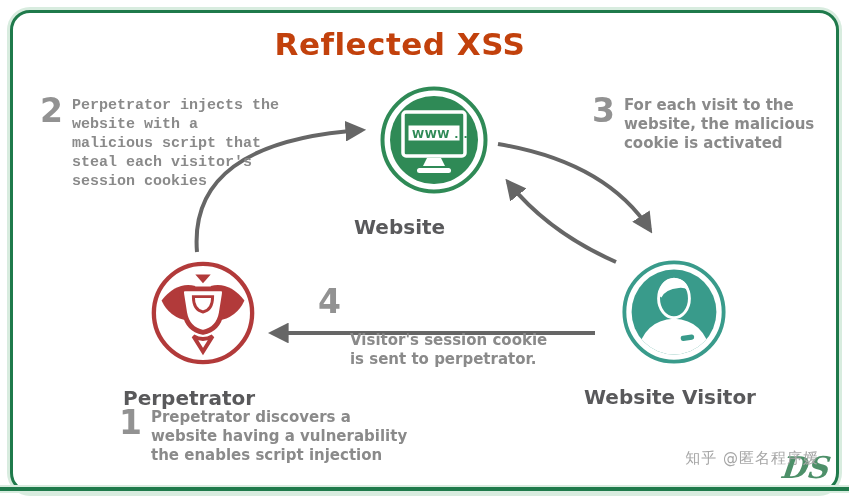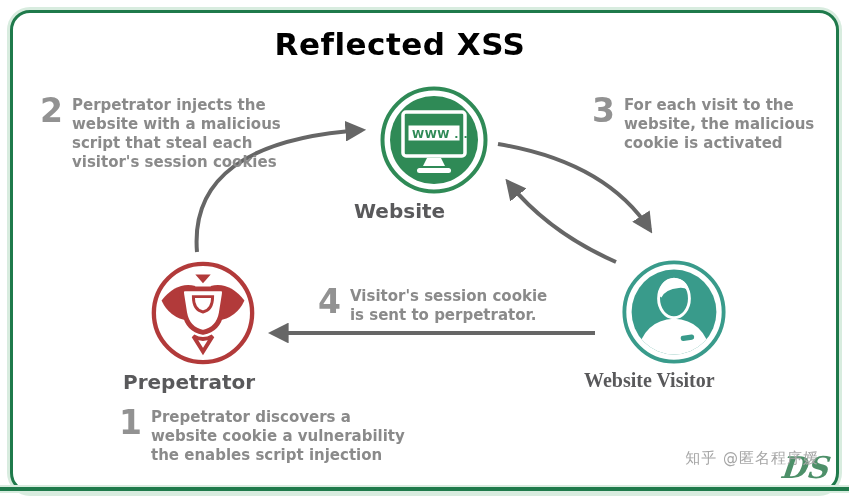--- a/index.html
+++ b/index.html
@@ -12,41 +12,41 @@
     position:absolute;left:10px;top:10px;width:823px;height:477px;
     border:3.5px solid #1f7a4b;border-radius:20px;background:#ffffff;
     box-shadow:0 0 0 3px #d8ecdf;
   }
   .bottom-line{
     position:absolute;left:0;top:487px;width:849px;height:4px;
     background:#1f7a4b;box-shadow:0 2px 0 #d8ecdf,0 -2px 0 #d8ecdf;
   }
   .title{
     position:absolute;left:0;top:26px;width:800px;text-align:center;
-    font-size:31px;font-weight:bold;color:#000000;letter-spacing:.5px;
+    font-size:31px;font-weight:bold;color:#c2410c;letter-spacing:.5px;
   }
   .step{position:absolute;display:flex;align-items:flex-start;}
   .step-num{
     font-size:33px;font-weight:bold;color:#929292;line-height:30px;
     margin-right:9px;
   }
   .step-text{
     font-size:15px;font-weight:bold;color:#8a8a8a;line-height:19px;
   }
-  #step2{left:40px;top:96px;}  #step2 .step-text{width:212px;}
+  #step2{left:40px;top:96px;}  #step2 .step-text{width:212px;font-family:Liberation Mono, monospace;}
   #step3{left:592px;top:96px;} #step3 .step-text{width:196px;}
-  #step4{left:318px;top:287px;} #step4 .step-text{width:210px;}
+  #step4{left:318px;top:287px;} #step4 .step-text{width:210px;margin-top:44px;}
   #step1{left:119px;top:408px;} #step1 .step-text{width:265px;}
   .node{position:absolute;text-align:left;}
   .node-label{
-    font-size:20px;font-weight:bold;color:#59595b;margin-top:4px;
+    font-size:20px;font-weight:bold;color:#59595b;margin-top:20px;
   }
   #node-website{left:354px;top:85px;width:160px;}
   #node-perpetrator{left:123px;top:260px;width:160px;}
-  #node-visitor{left:584px;top:259px;width:180px;font-family:Liberation Serif, serif;}
+  #node-visitor{left:584px;top:259px;width:180px;}
   .node svg{display:block;margin:0 auto;}
   #arrows{position:absolute;left:0;top:0;pointer-events:none;}
   .watermark{
     position:absolute;right:30px;top:449px;
     font-size:15px;color:#a6a6a6;letter-spacing:1px;
   }
   .corner-logo{
     position:absolute;right:18px;top:450px;
     font-size:30px;font-style:italic;font-weight:bold;color:#2e7d4f;
     font-family:"DejaVu Serif","Liberation Serif",serif;
@@ -91,21 +91,21 @@
   <div class="node" id="node-perpetrator">
     <svg width="106" height="106" viewBox="0 0 110 110">
       <circle cx="55" cy="55" r="51" fill="#ffffff" stroke="#b23a3a" stroke-width="4.5"></circle>
       <path d="M 47 15 L 63 15 L 55 24 Z" fill="#b23a3a"></path>
       <path d="M 12 42 Q 28 22 47 27 L 40 63 Q 20 60 12 42 Z" fill="#b23a3a"></path>
       <path d="M 98 42 Q 82 22 63 27 L 70 63 Q 90 60 98 42 Z" fill="#b23a3a"></path>
       <path d="M 36 30 L 74 30 Q 78 30 77 36 L 74 55 Q 71 72 55 75 Q 39 72 36 55 L 33 36 Q 32 30 36 30 Z" fill="#ffffff" stroke="#b23a3a" stroke-width="5"></path>
       <path d="M 45 38 Q 45 52 55 54 Q 65 52 65 38 Z" fill="none" stroke="#b23a3a" stroke-width="3"></path>
       <path d="M 45 79 L 55 95 L 65 79 Q 55 85 45 79 Z" fill="#ffffff" stroke="#b23a3a" stroke-width="4"></path>
     </svg>
-    <div class="node-label">Prepetrator</div>
+    <div class="node-label">Perpetrator</div>
   </div>
 
   <div class="node" id="node-visitor">
     <svg width="106" height="106" viewBox="0 0 110 110">
       <defs>
         <clipPath id="visitor-clip">
             <circle cx="55" cy="55" r="44"></circle>
           </clipPath>
       </defs>
       <circle cx="55" cy="55" r="51.5" fill="#ffffff" stroke="#399b8b" stroke-width="4"></circle>
@@ -127,19 +127,19 @@
   <div class="step" id="step3">
     <div class="step-num">3</div>
     <div class="step-text">For each visit to the website, the malicious cookie is activated</div>
   </div>
   <div class="step" id="step4">
     <div class="step-num">4</div>
     <div class="step-text">Visitor's session cookie is sent to perpetrator.</div>
   </div>
   <div class="step" id="step1">
     <div class="step-num">1</div>
-    <div class="step-text">Prepetrator discovers a website cookie a vulnerability the enables script injection</div>
+    <div class="step-text">Prepetrator discovers a website having a vulnerability the enables script injection</div>
   </div>
 
   <div class="corner-logo">DS</div>
   <div class="watermark">知乎 @匿名程序媛</div>
 
 </div>
 
 </body></html>

